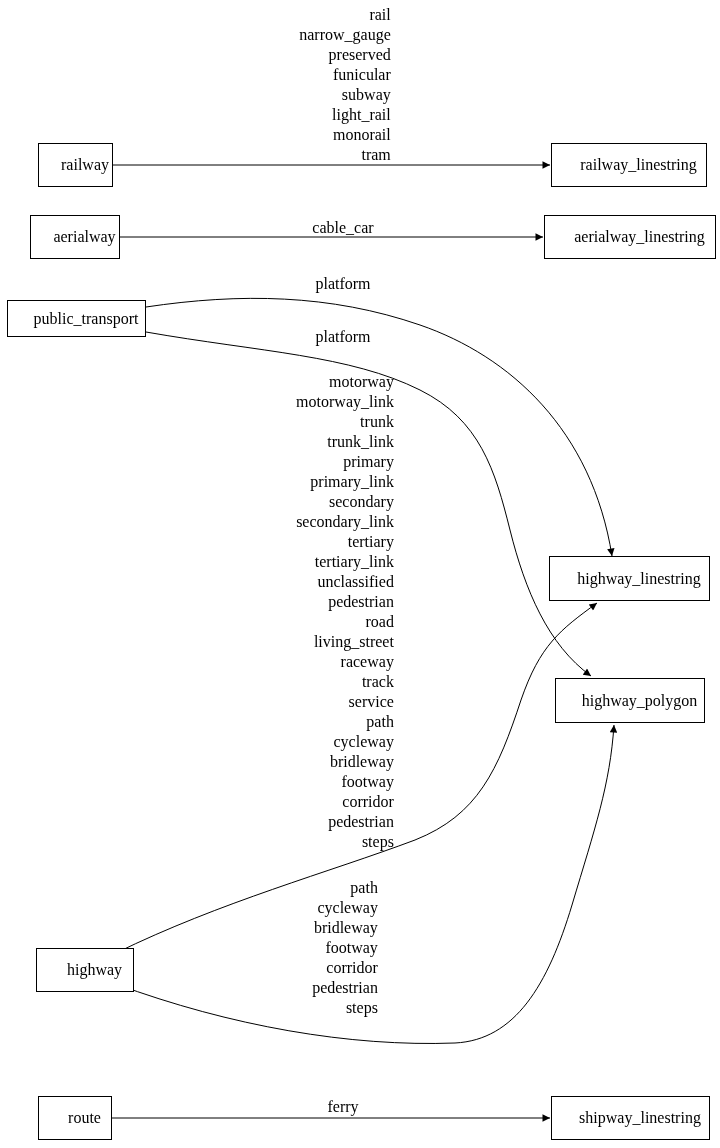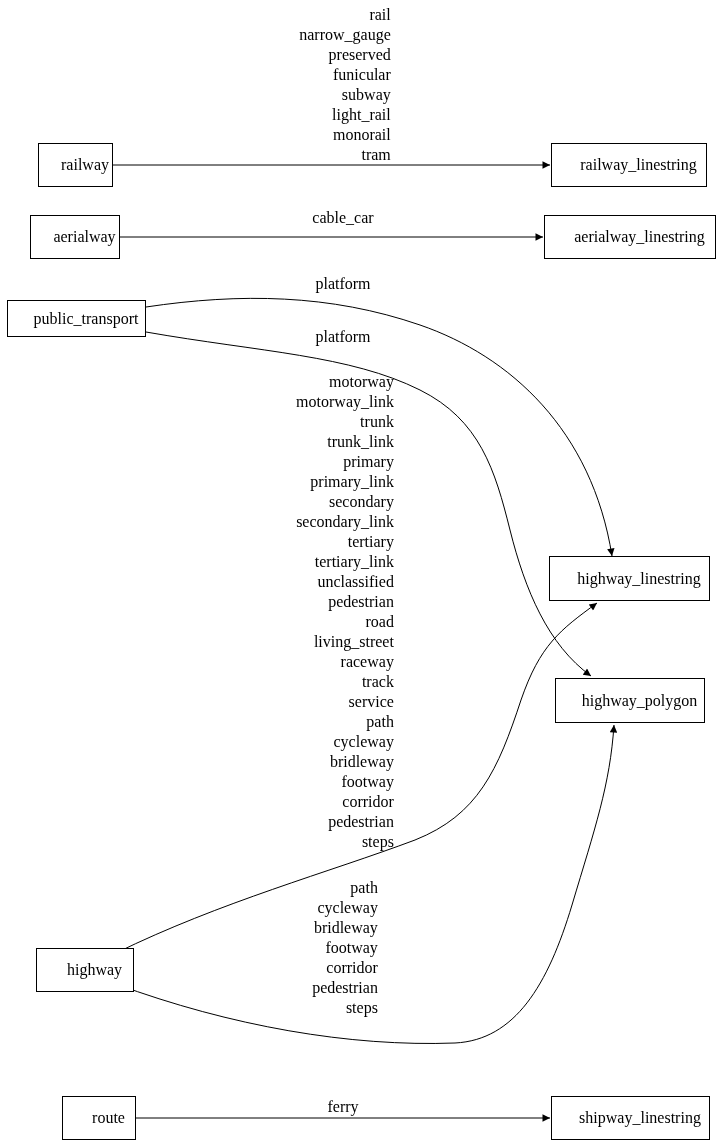--- a/index.html
+++ b/index.html
@@ -85,39 +85,39 @@
       </div>
       <div class="node" style="left: 549px; top: 556px; width: 161px; height: 45px;">
         <span>highway_linestring</span>
       </div>
       <div class="node" style="left: 555px; top: 678px; width: 150px; height: 45px;">
         <span>highway_polygon</span>
       </div>
       <div class="node" style="left: 36px; top: 948px; width: 98px; height: 44px;">
         <span>highway</span>
       </div>
-      <div class="node" style="left: 38px; top: 1096px; width: 74px; height: 44px; margin-left: 24px;">
+      <div class="node" style="left: 38px; top: 1096px; width: 74px; height: 44px;">
         <span>route</span>
       </div>
       <div class="node" style="left: 551px; top: 1096px; width: 159px; height: 44px;">
         <span>shipway_linestring</span>
       </div>
     </div>
   <div id="label-layer">
       <div class="edge-label" style="left: 345px; top: 5px;">
         <div class="edge-label-line">rail</div>
         <div class="edge-label-line">narrow_gauge</div>
         <div class="edge-label-line">preserved</div>
         <div class="edge-label-line">funicular</div>
         <div class="edge-label-line">subway</div>
         <div class="edge-label-line">light_rail</div>
         <div class="edge-label-line">monorail</div>
         <div class="edge-label-line">tram</div>
       </div>
-      <div class="edge-label" style="left: 343px; top: 208px;">
+      <div class="edge-label" style="left: 343px; top: 218px;">
         <div class="edge-label-line">cable_car</div>
       </div>
       <div class="edge-label" style="left: 343px; top: 274px;">
         <div class="edge-label-line">platform</div>
       </div>
       <div class="edge-label" style="left: 343px; top: 327px;">
         <div class="edge-label-line">platform</div>
       </div>
       <div class="edge-label" style="left: 345px; top: 372px;">
         <div class="edge-label-line">motorway</div>

